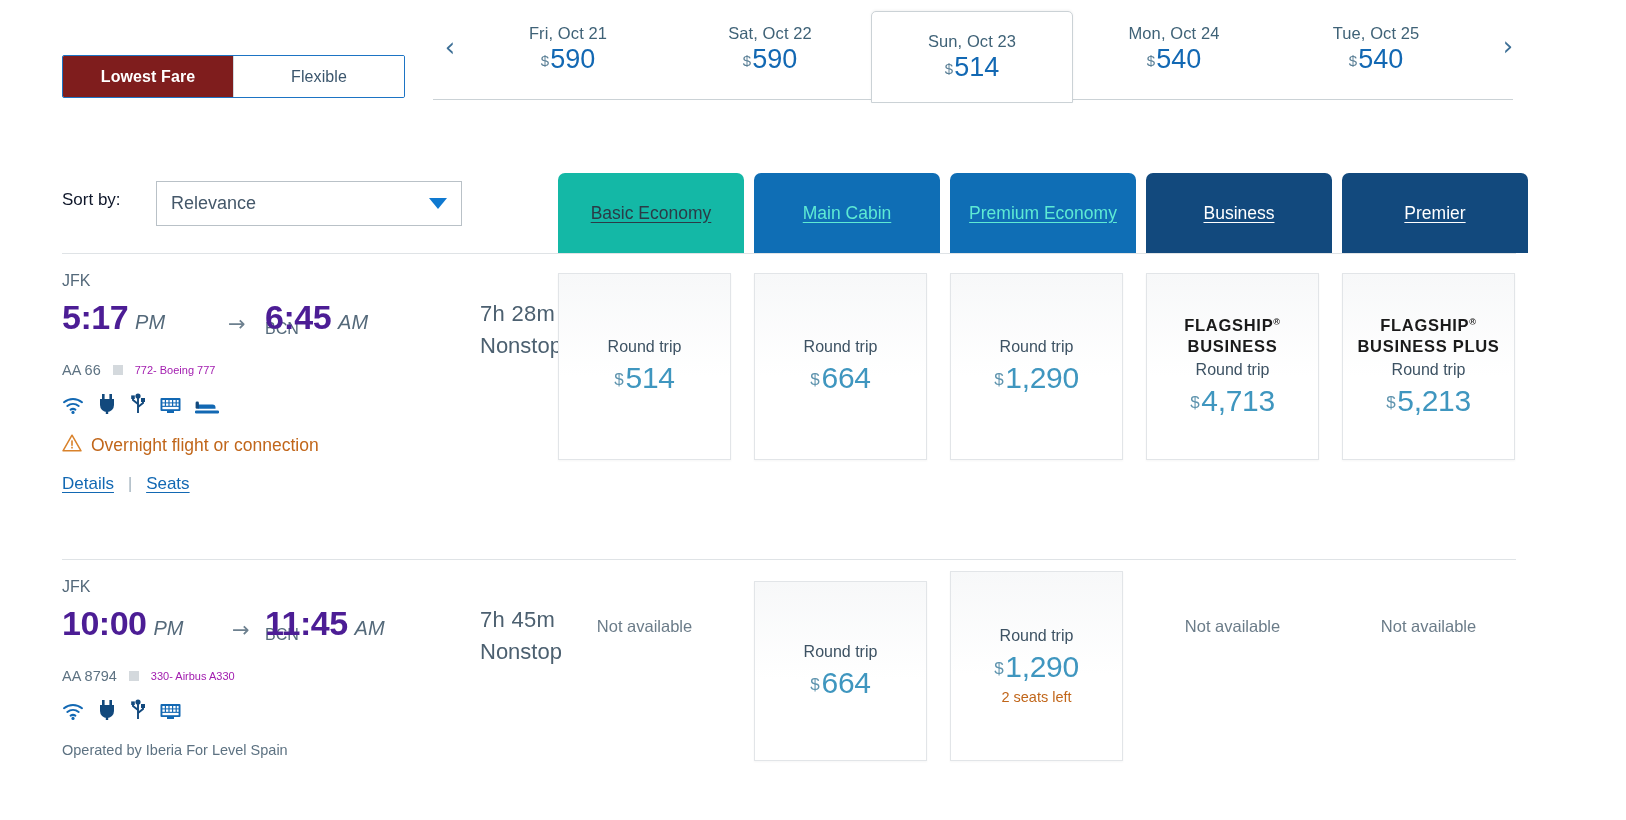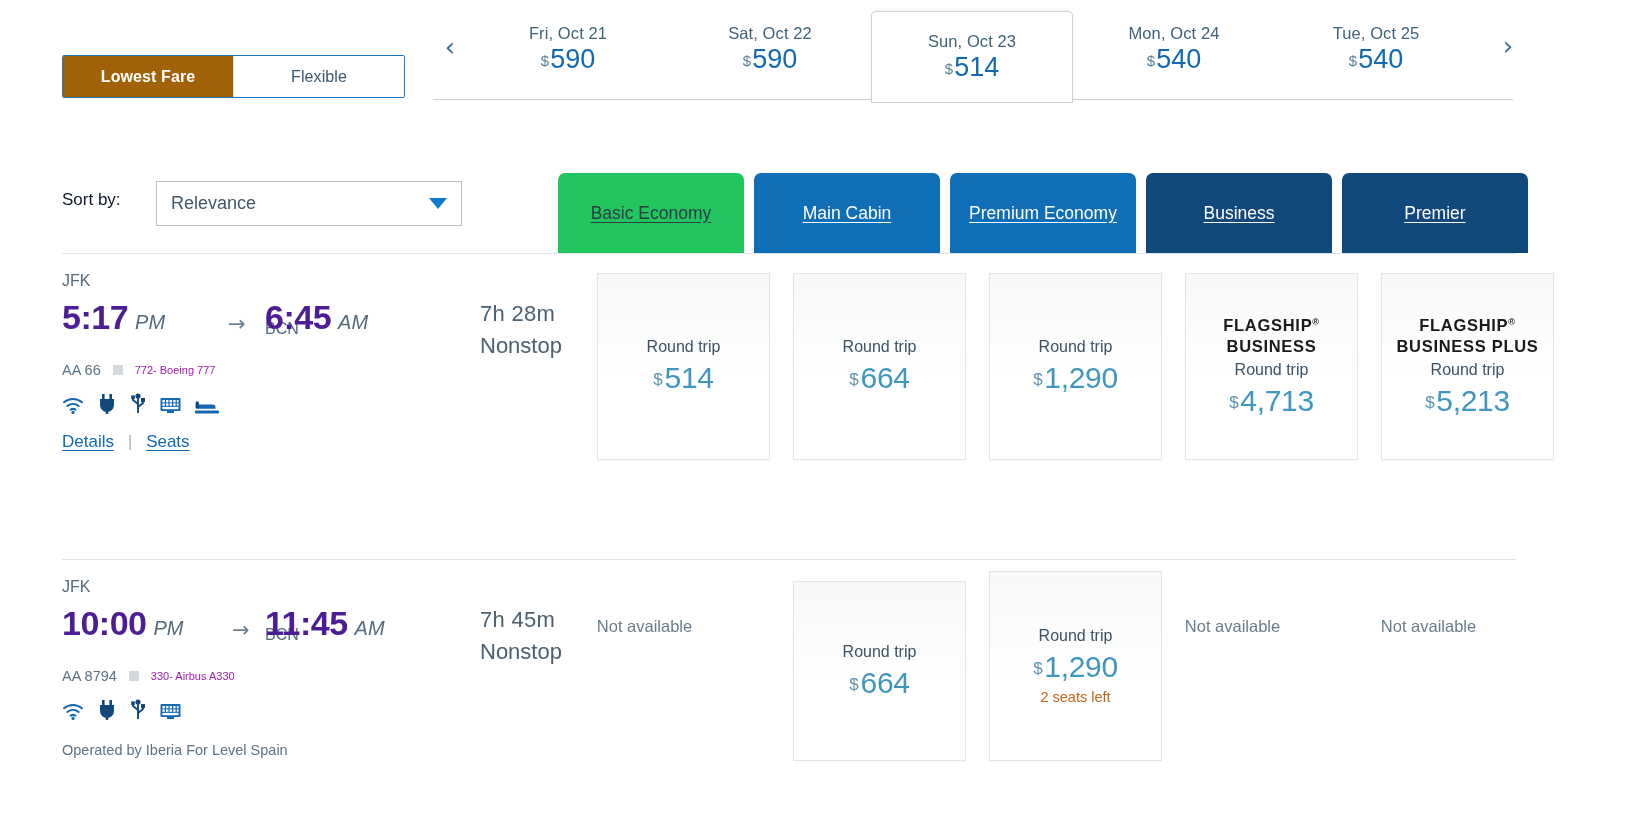--- a/index.html
+++ b/index.html
@@ -24,21 +24,21 @@
     border-radius:2px;
     overflow:hidden;
     background:#fff;
   }
   .fare-opt {
     flex:1; display:flex; align-items:center; justify-content:center;
     font-size:16px; letter-spacing:.1px;
     cursor:pointer;
     background:#fff; color:#1d74c4;
   }
-  .fare-opt.active { background:#a16207; color:#ffffff; font-weight:600; }
+  .fare-opt.active { background:#7f1d1d; color:#ffffff; font-weight:600; }
   .fare-opt.inactive { border-left:1px solid #cfd9e0; color:#3b566d; }
 
   .datestrip {
     position:absolute; left:433px; top:12px;
     width:1080px; height:88px;
     border-bottom:1px solid #cbd2d6;
     display:flex; align-items:flex-end;
   }
   .nav-arrow {
     width:34px; height:86px;
@@ -85,24 +85,24 @@
 
   .cabins { position:absolute; left:0; top:173px; width:1626px; height:80px; }
   .cabin-tab {
     position:absolute; top:0;
     height:80px; width:186px;
     border-top-left-radius:7px; border-top-right-radius:7px;
     display:flex; align-items:center; justify-content:center;
     cursor:pointer;
   }
   .cabin-tab span { font-size:17.5px; text-decoration:underline; text-underline-offset:3px; }
-  .cabin-basic { background:#22c55e; }
+  .cabin-basic { background:#14b8a6; }
   .cabin-basic span { color:#2b3b47; }
   .cabin-mid { background:#0f6eb5; }
-  .cabin-mid span { color:#ffffff; }
+  .cabin-mid span { color:#5eead4; }
   .cabin-dark { background:#12497d; }
   .cabin-dark span { color:#ffffff; }
 
   
   .rows { position:absolute; left:0; top:253px; width:1626px; }
   .flight-row { position:relative; width:1626px; }
   .row-sep { position:absolute; left:62px; width:1454px; height:1px; background:#dfe3e6; }
 
   .finfo { position:absolute; left:62px; }
   .codes { position:relative; height:24px; }
@@ -140,21 +140,20 @@
 
   
   .cell { position:absolute; }
   .price-card {
     width:173px;
     border:1px solid #e2e5e8;
     background:linear-gradient(180deg,#f7f8f9 0%,#ffffff 55%,#ffffff 100%);
     display:flex; flex-direction:column; align-items:center; justify-content:center;
     cursor:pointer;
     box-shadow:0 1px 2px rgba(0,0,0,.04);
-    margin-left:39px;
   }
   .pc-label { font-size:16px; color:#3d5263; }
   .pc-price { font-size:30px; color:#3f96bf; font-weight:300; margin-top:5px; letter-spacing:-.3px;}
   .pc-price .cur { font-size:17px; color:#5f94ae; vertical-align:3px; margin-right:2px; }
   .pc-brand { font-size:16.5px; color:#1a1a1a; font-weight:700; letter-spacing:.7px; line-height:1.25; text-align:center; }
   .pc-brand sup { font-size:9px; vertical-align:super; }
   .pc-seats { font-size:14.5px; color:#c1661a; margin-top:5px; }
   .na { font-size:16.5px; color:#6b7c89; text-align:center; width:173px; }
 </style>
 </head>
@@ -321,20 +320,30 @@
           </span>
           <span>
             <svg width="24" height="15" viewBox="0 0 24 15">
                 <rect x="0" y="11.4" width="24" height="3" rx="1.2" fill="#1268b3"></rect>
             <path d="M3 5.6h14.5a3 3 0 0 1 3 3v1.2H3z" fill="#1268b3"></path>
                 <rect x="0.6" y="2.6" width="3.3" height="7.2" rx="1.4" fill="#12497d"></rect>
               </svg>
           </span>
         </div>
 
+        <div class="warn">
+          <span>
+            <svg width="20" height="18" viewBox="0 0 20 18">
+                <path d="M10 1.2 19 16.8H1z" fill="none" stroke="#d9822b" stroke-width="1.5" stroke-linejoin="round"></path>
+            <rect x="9.2" y="6.4" width="1.6" height="5.4" fill="#d9822b"></rect>
+                <rect x="9.2" y="12.8" width="1.6" height="1.7" fill="#d9822b"></rect>
+              </svg>
+          </span>
+          <span class="wtext">Overnight flight or connection</span>
+        </div>
 
         <div class="links">
           <a>Details</a>
           <span class="divider">|</span>
           <a>Seats</a>
         </div>
       </div>
 
       <div class="cell" style="left:558px; top:20px;">
         <div class="price-card" style="height:187px;">

